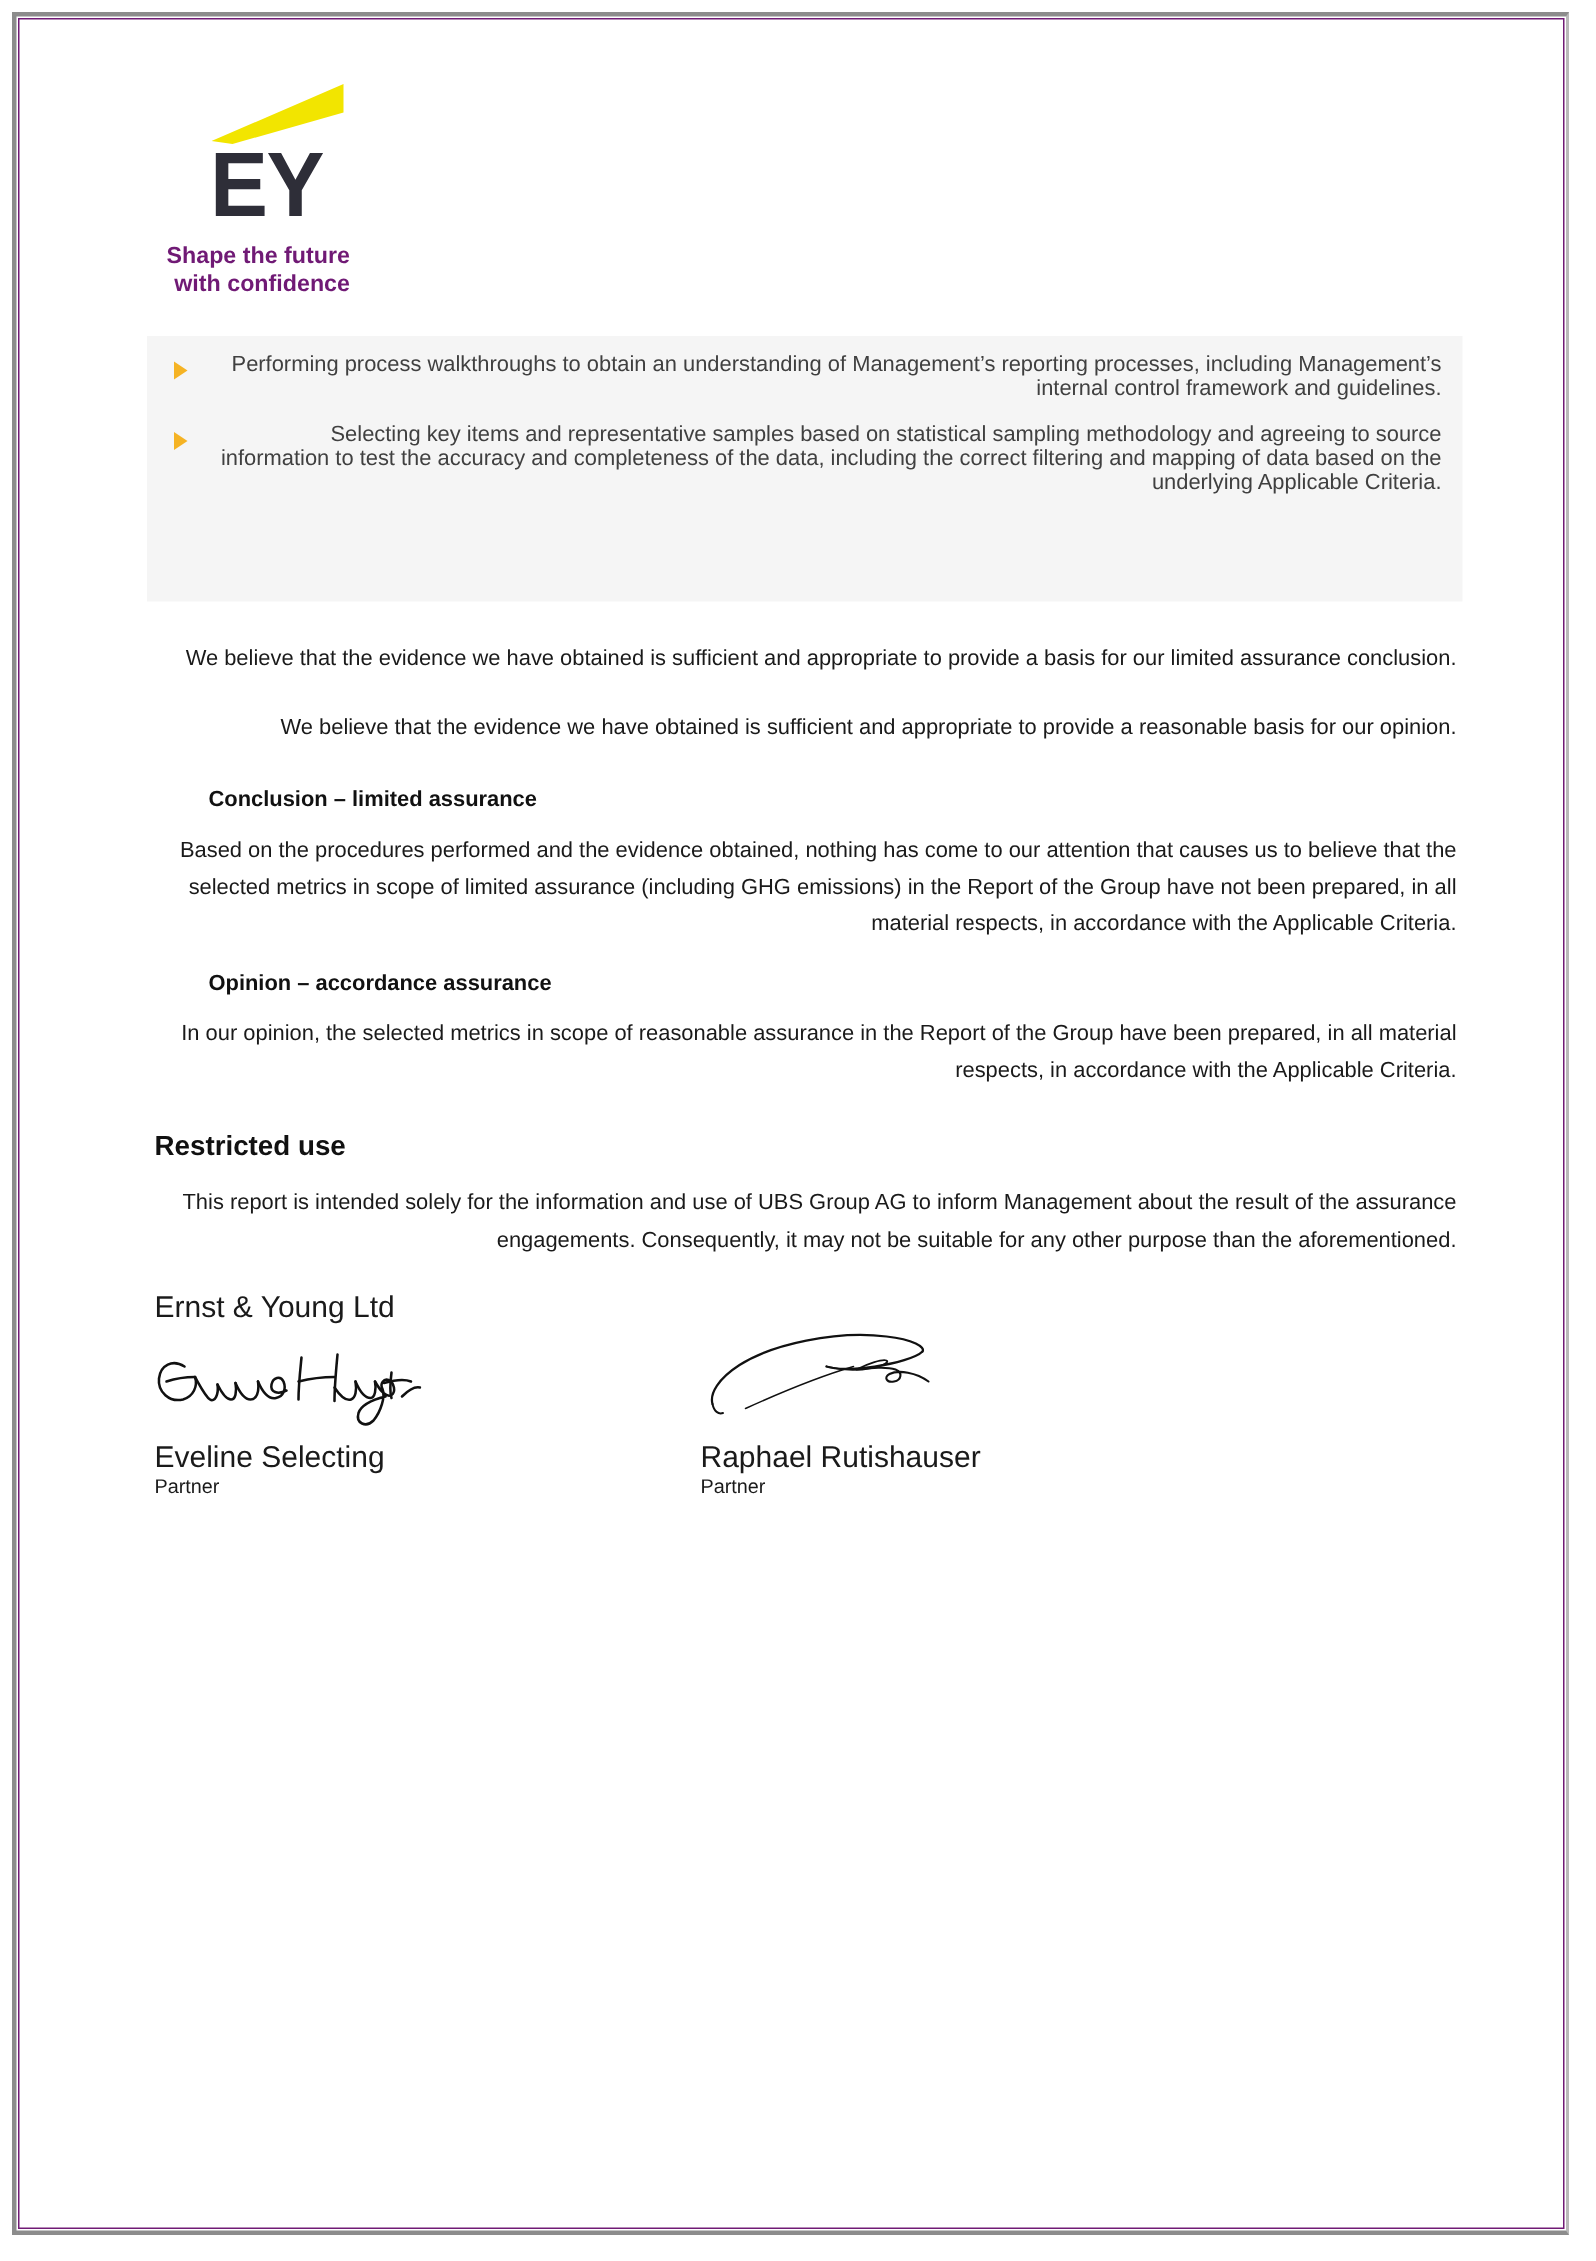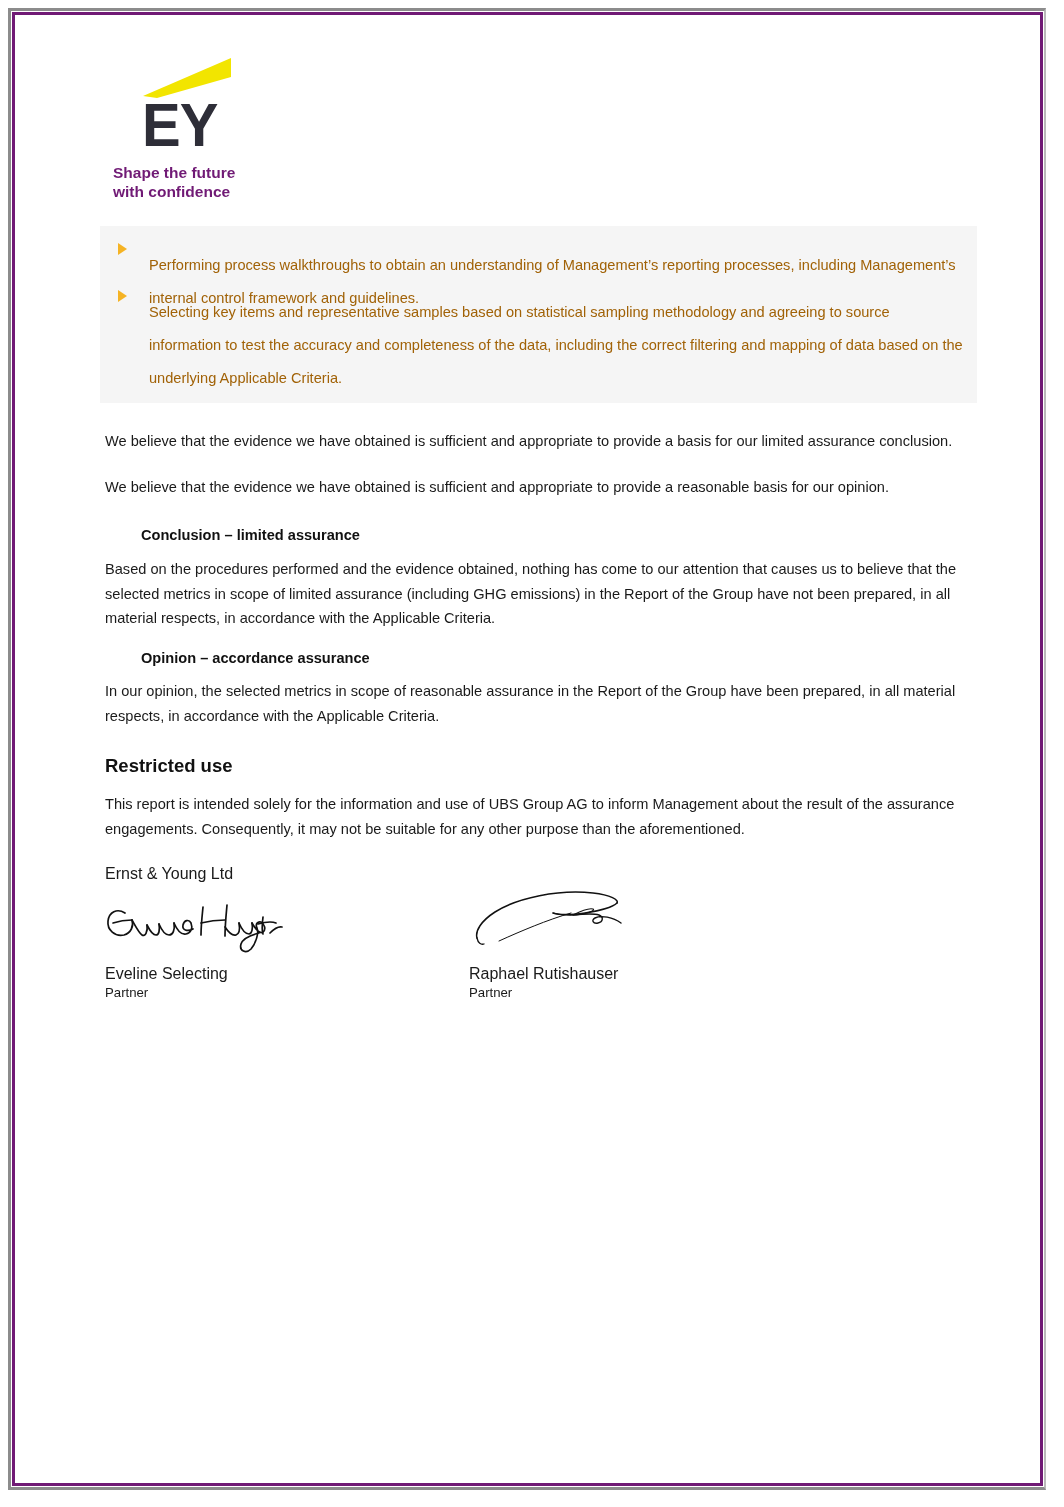--- a/index.html
+++ b/index.html
@@ -26,22 +26,23 @@
     border-left: 3px solid #8c8c8c;
     border-right: 2px solid #b9b9b9;
     border-bottom: 3px solid #8c8c8c;
     box-sizing: border-box;
     overflow: hidden;
   }
   #page-inner {
     position: absolute;
     left: 1px; top: 1px; right: 1px; bottom: 1px;
     background: #ffffff;
-    border: 3px solid #701a75;
+    border: 1px solid #701a75;
     box-sizing: border-box;
+    text-align: right;
   }
 
   
   #logo {
     position: absolute;
     left: 122px;
     top: 32px;
     width: 230px;
     height: 160px;
   }
@@ -98,23 +99,22 @@
     width: 0;
     height: 0;
     border-left: 9px solid #f5b324;
     border-top: 6px solid transparent;
     border-bottom: 6px solid transparent;
     margin: 6px 22px 0 0;
   }
   .bullet-text {
     flex: 1 1 auto;
     font-size: 14.6px;
-    line-height: 33px;
-    color: #a16207;
-    margin-top: 12px;
+    line-height: 16px;
+    color: #404040;
   }
   #callout-note {
     position: absolute;
     left: 18px;
     right: 18px;
     top: 139px;
     font-size: 14.6px;
     line-height: 23.5px;
     color: #1a1a1a;
   }
@@ -145,21 +145,21 @@
     position: absolute;
     font-size: 18.5px;
     font-weight: bold;
     color: #111111;
     line-height: 22px;
   }
 
   
   .sig-name {
     position: absolute;
-    font-size: 16px;
+    font-size: 20px;
     line-height: 20px;
     color: #1a1a1a;
   }
   .sig-role {
     position: absolute;
     font-size: 13.2px;
     line-height: 18px;
     color: #1a1a1a;
   }
   .sig-img { position: absolute; }

